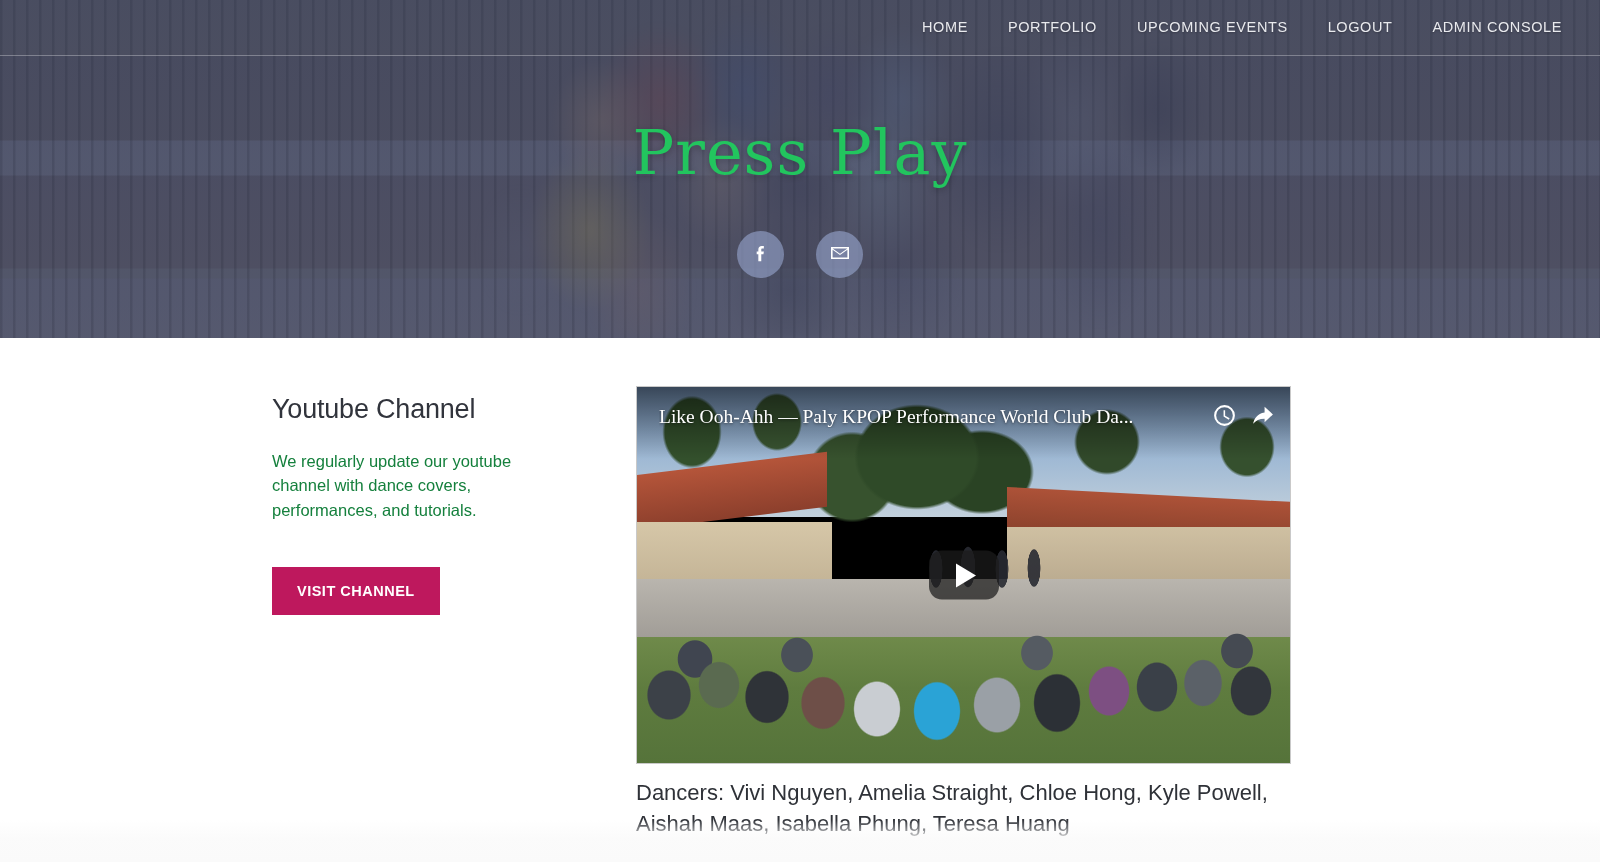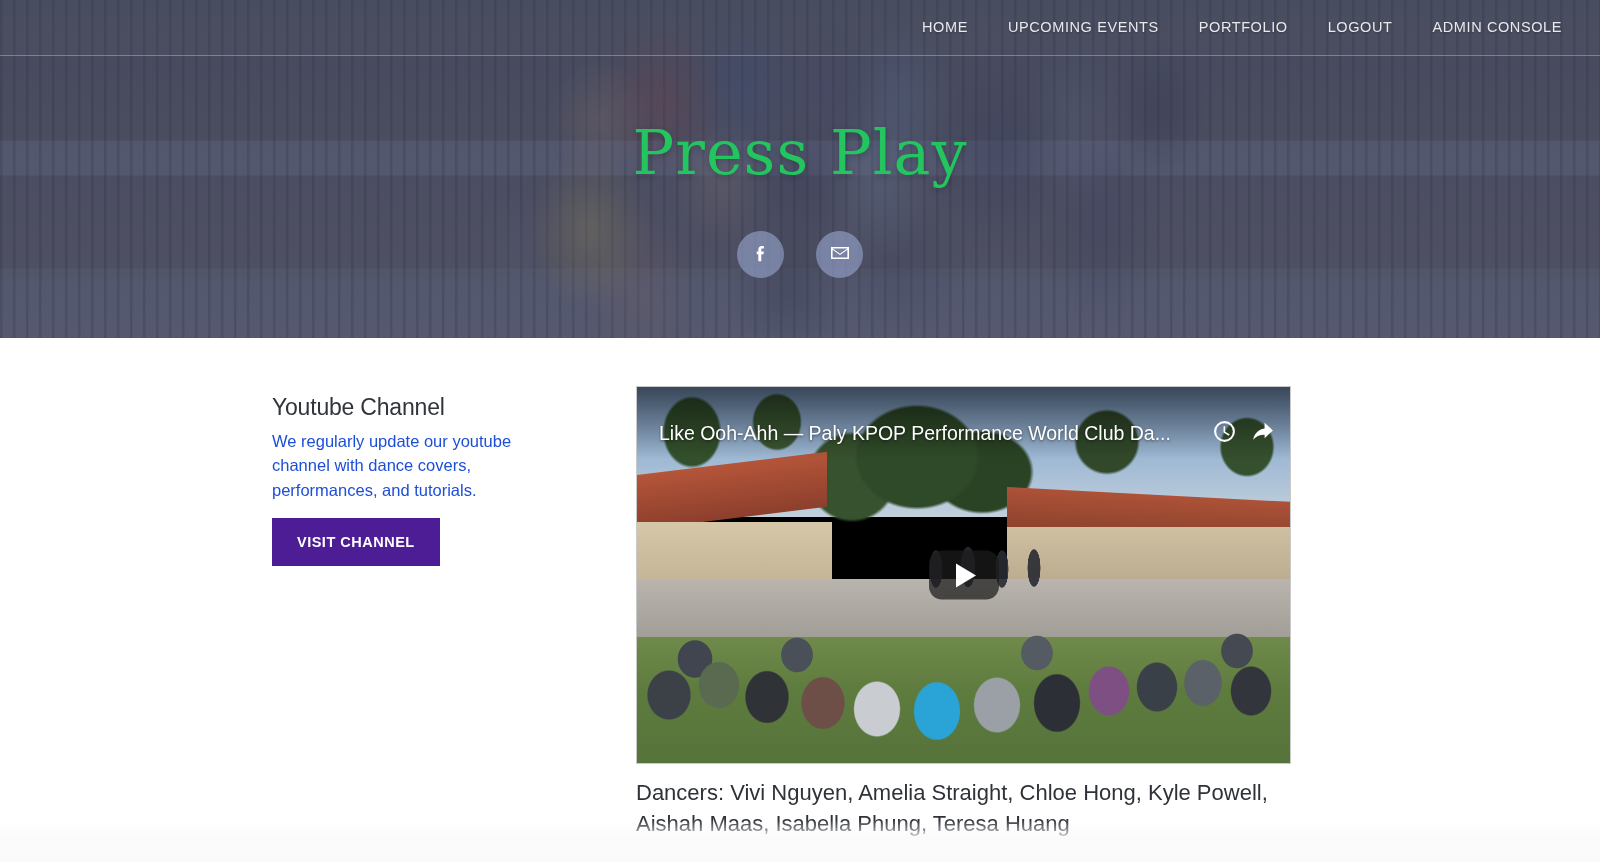--- a/index.html
+++ b/index.html
@@ -125,37 +125,37 @@
   .row {
     display:flex;
     align-items:flex-start;
     padding-left:272px;
     gap:74px;
   }
 
   
   .left-col { width:290px; padding-top:8px; }
   .yt-heading {
-    font-size:23px;
+    font-size:27px;
     font-weight:400;
     color:#31343c;
     letter-spacing:-0.2px;
-    margin-bottom:8px;
+    margin-bottom:24px;
     white-space:nowrap;
   }
   .yt-desc {
     font-size:16.5px;
     line-height:1.48;
-    color:#1d4ed8;
+    color:#15803d;
     max-width:285px;
-    margin-bottom:16px;
+    margin-bottom:45px;
   }
   .visit-btn {
     display:inline-block;
-    background:#4c1d95;
+    background:#be185d;
     color:#ffffff;
     font-size:14.5px;
     font-weight:bold;
     letter-spacing:0.5px;
     padding:16px 25px;
     border:none;
     cursor:pointer;
     font-family:"Liberation Sans", sans-serif;
   }
 
@@ -245,24 +245,25 @@
       radial-gradient(ellipse 9px 26px at 14px 34px, #000 0 70%, transparent 74%),
       radial-gradient(ellipse 10px 28px at 46px 32px, #000 0 70%, transparent 74%),
       radial-gradient(ellipse 9px 26px at 80px 34px, #000 0 70%, transparent 74%),
       radial-gradient(ellipse 9px 26px at 112px 33px, #000 0 70%, transparent 74%);
   }
   .vid-gradtop {
     position:absolute; left:0; top:0; width:100%; height:72px;
     background:linear-gradient(180deg, rgba(0,0,0,0.55), rgba(0,0,0,0));
   }
   .vid-titlebar {
-    position:absolute; left:0; top:16px; width:100%;
+    position:absolute; left:0; top:0; width:100%;
     display:flex; align-items:center;
     padding:16px 14px 0 22px;
     gap:10px;
+    font-family:Liberation Serif, serif;
   }
   .vid-title {
     flex:1 1 auto;
     color:#ffffff;
     font-size:19.5px;
     white-space:nowrap;
     overflow:hidden;
     text-overflow:ellipsis;
     text-shadow:0 1px 3px rgba(0,0,0,0.5);
     cursor:pointer;
@@ -310,22 +311,22 @@
 <body>
 
 <div class="hero">
   <div class="hero-wall"></div>
   <div class="hero-crowd"></div>
   <div class="hero-tint"></div>
   <div class="hero-navline"></div>
 
   <nav class="nav">
     <a class="nav-item">HOME</a>
+    <a class="nav-item">PORTFOLIO</a>
     <a class="nav-item">UPCOMING EVENTS</a>
-    <a class="nav-item">PORTFOLIO</a>
     <a class="nav-item">LOGOUT</a>
     <a class="nav-item">ADMIN CONSOLE</a>
   </nav>
 
   <h1 class="hero-title">Press Play</h1>
 
   <div class="hero-social">
     <div class="social-btn">
       <span>
         <svg width="22" height="22" viewBox="0 0 24 24">

